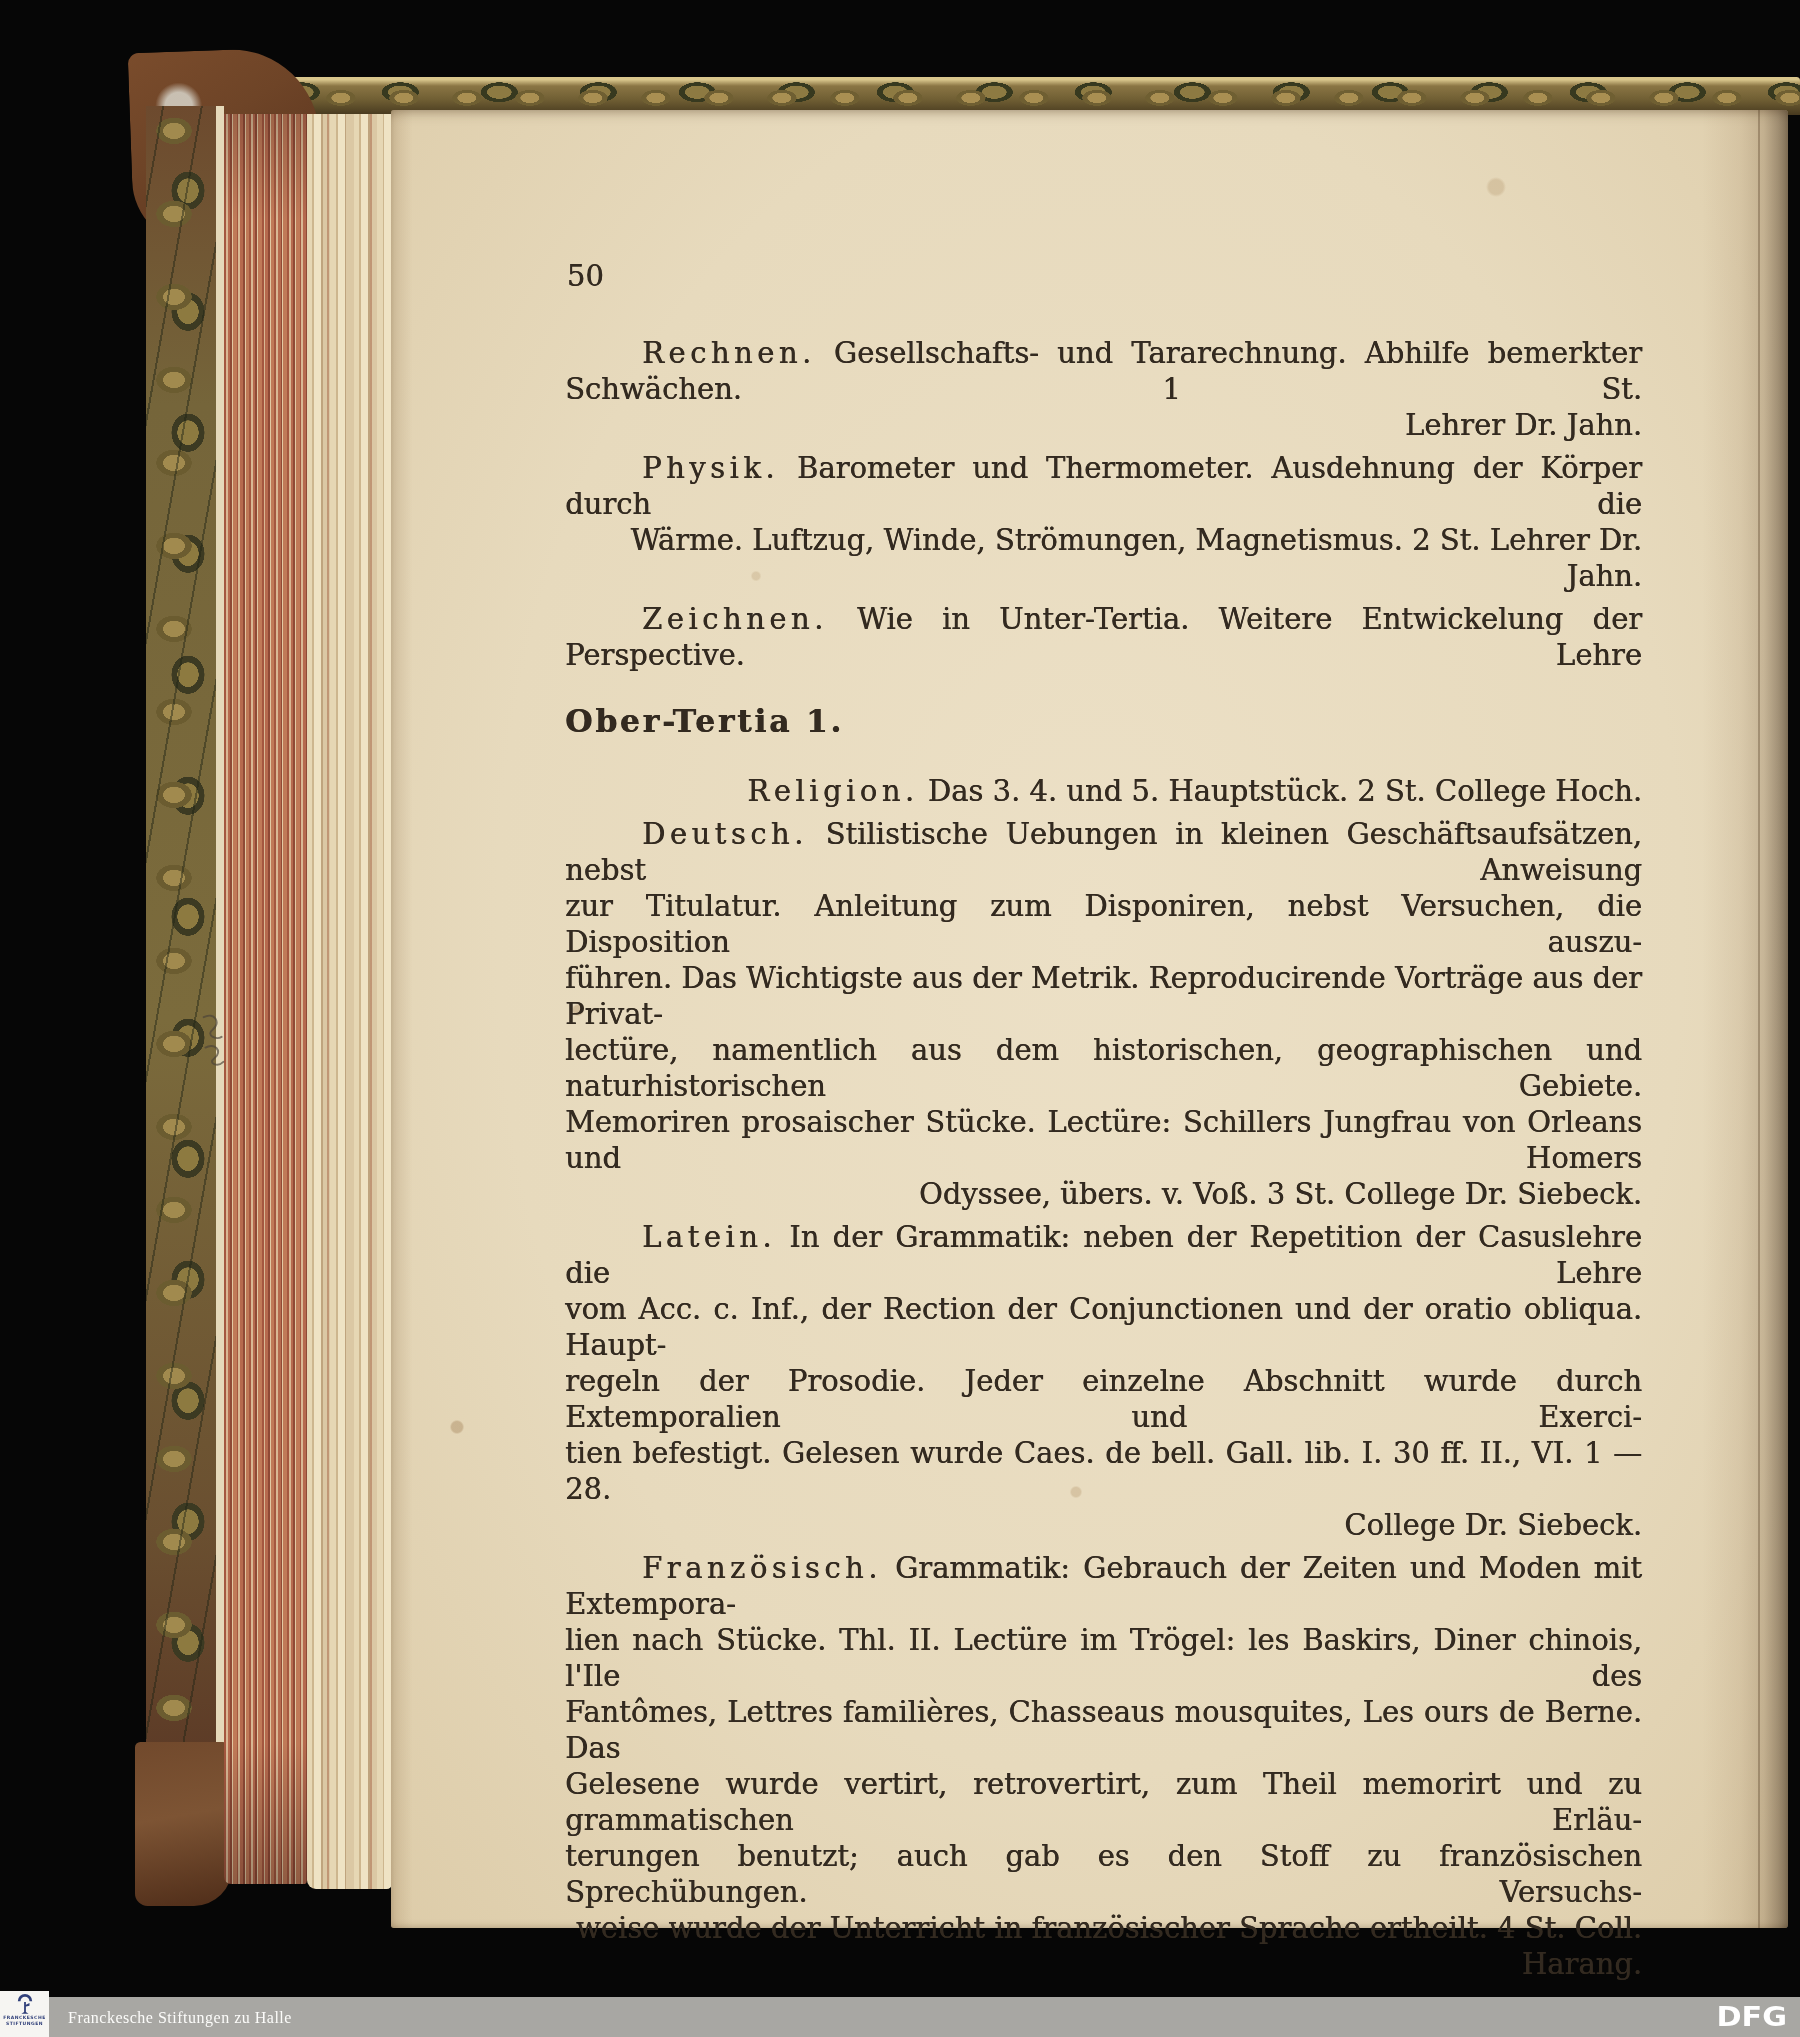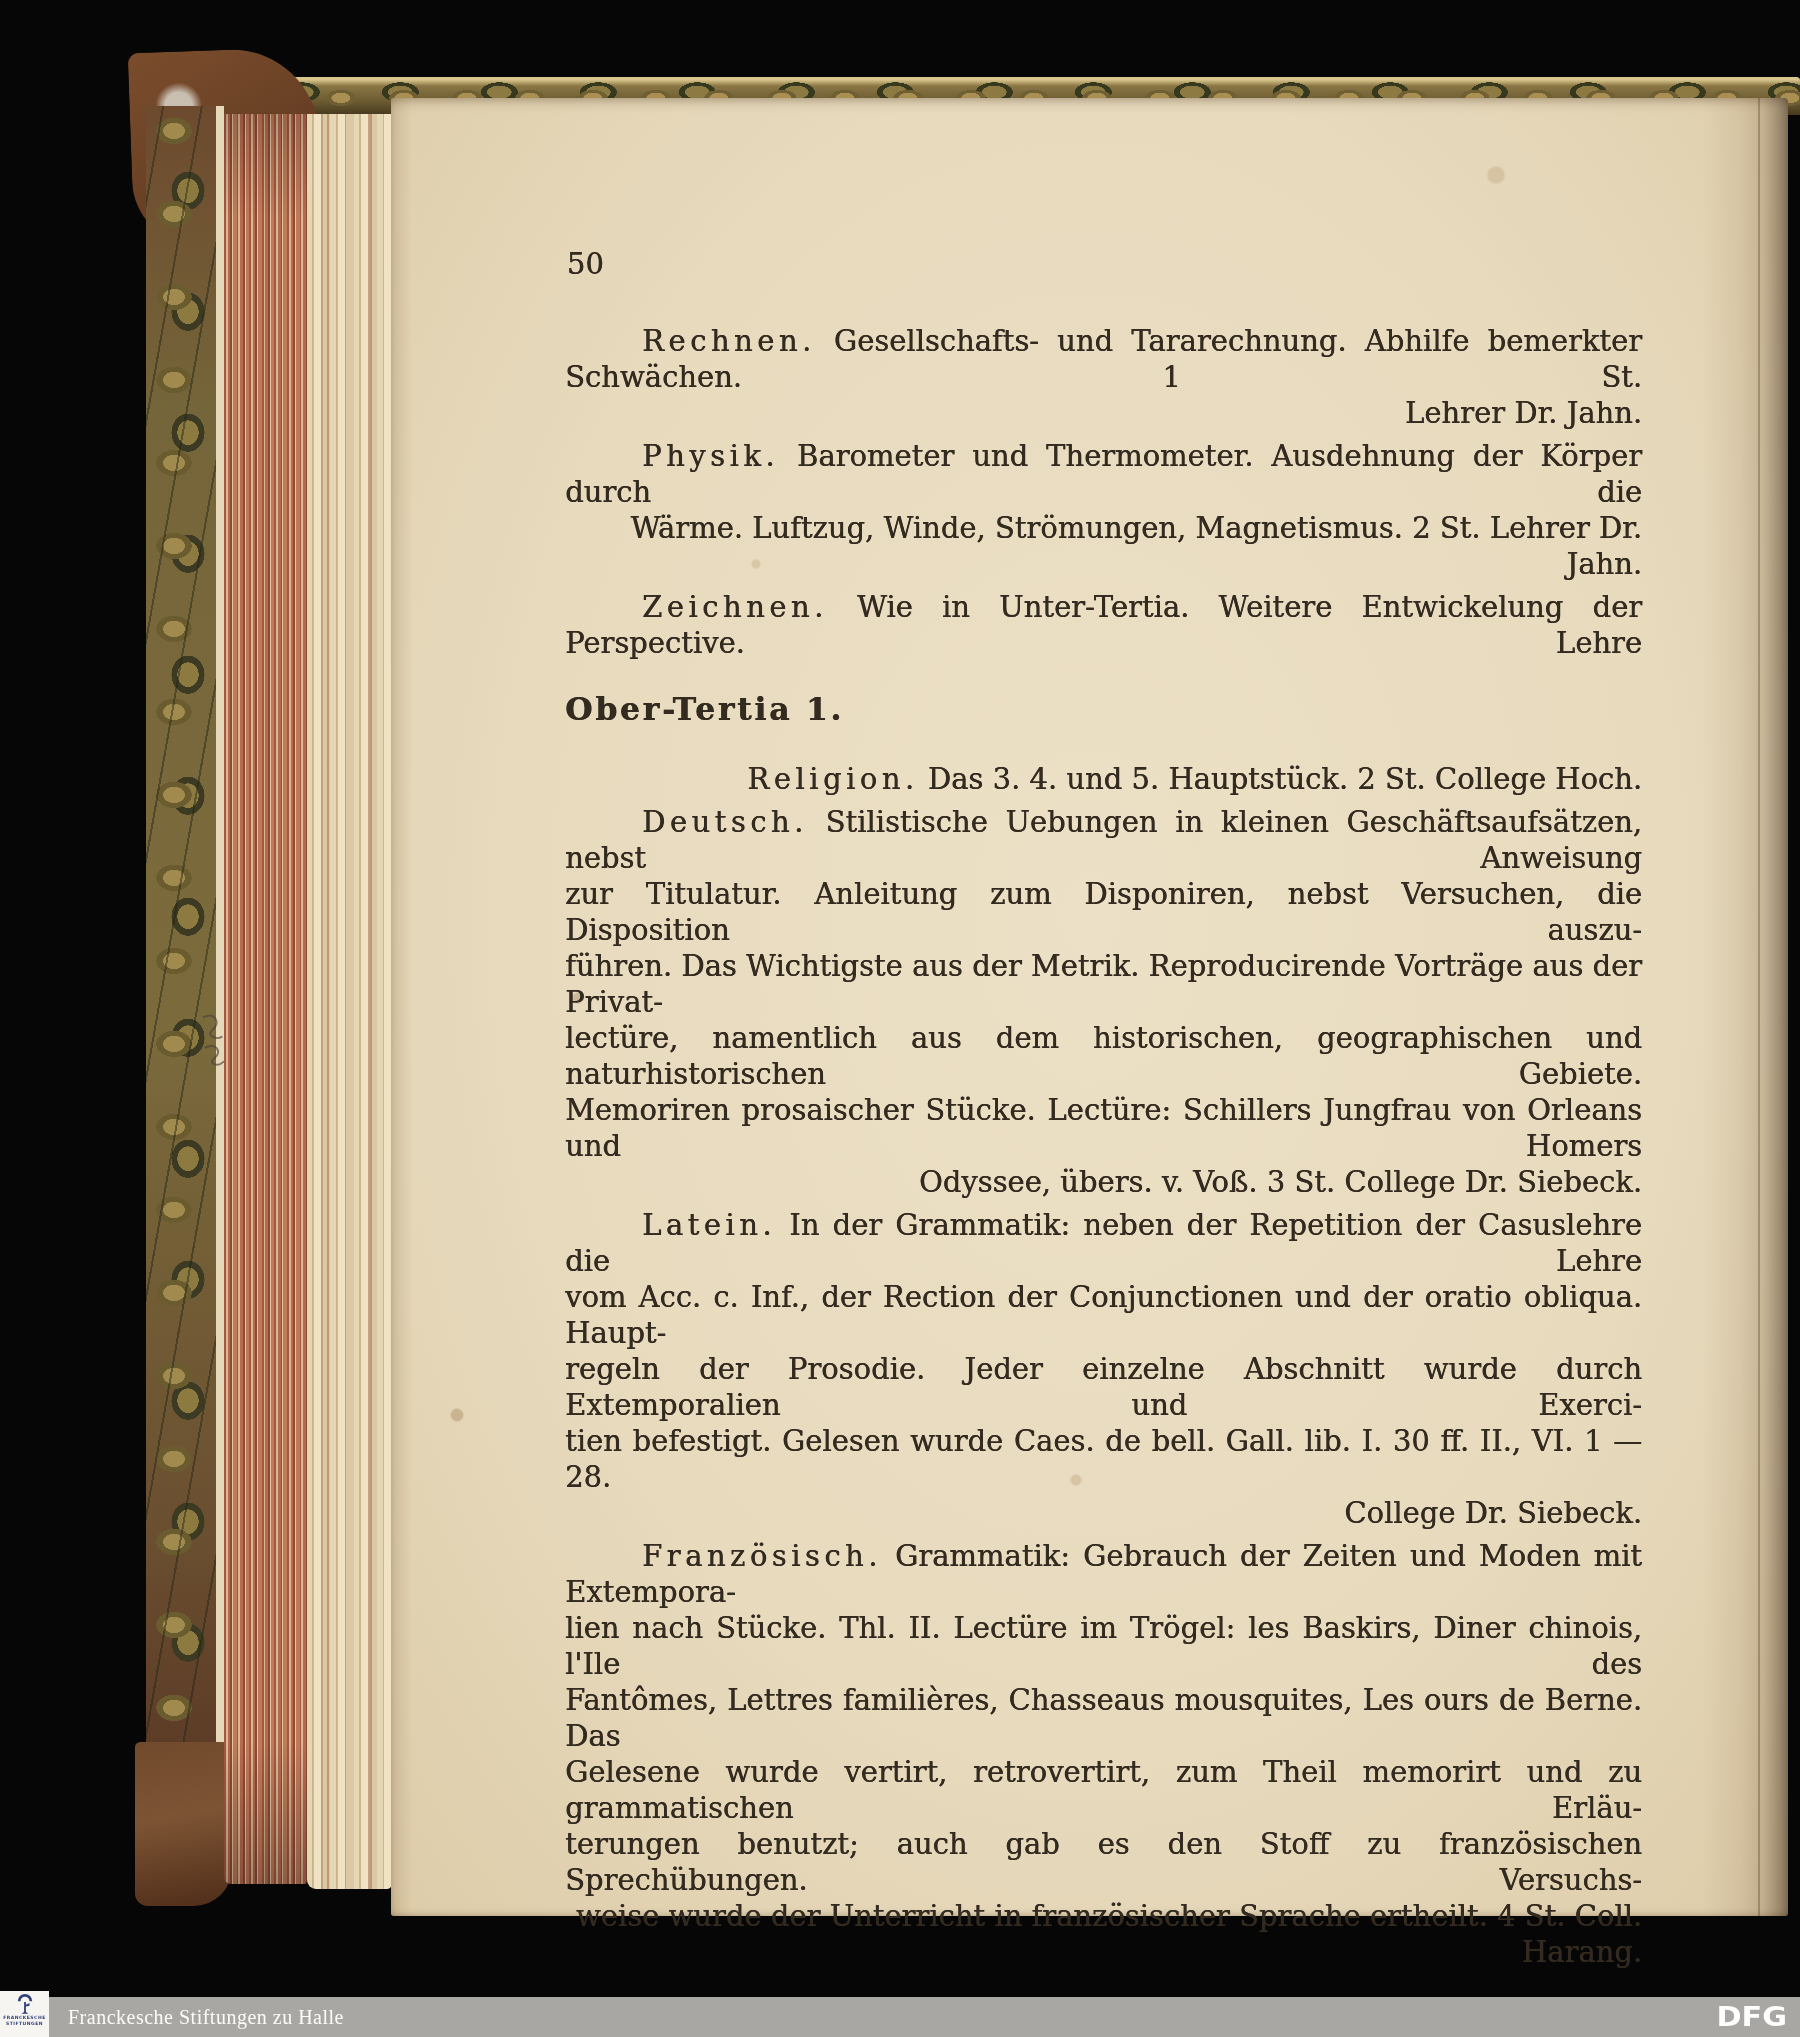--- a/index.html
+++ b/index.html
@@ -54,21 +54,21 @@
   .edge-pale{
     position:absolute;left:307px;top:114px;width:85px;height:1775px;
     background-image:
       repeating-linear-gradient(90deg, transparent 0 20px, rgba(160,90,60,.45) 20px 21.6px, transparent 21.6px 43px),
       repeating-linear-gradient(90deg,#e6d7b4 0 5.4px,#cdb68e 5.4px 7.2px,#efe3c4 7.2px 14.4px,#bfa47e 14.4px 16px,#dbc8a4 16px 23.4px);
     border-radius:0 0 5.4px 9px;
   }
   .pencil-mark{position:absolute;left:198px;top:1010px;width:31px;height:59px;opacity:.65;}
   
   .page{
-    position:absolute;left:391px;top:98px;width:1397px;height:1818px;
+    position:absolute;left:391px;top:110px;width:1397px;height:1818px;
     background-image:
       radial-gradient(circle at 187px 900px, rgba(140,100,55,.28) 0 4.5px, rgba(140,100,55,0) 6.3px),
       radial-gradient(circle at 66px 1317px, rgba(140,100,55,.30) 0 5.4px, rgba(140,100,55,0) 7.2px),
       radial-gradient(circle at 685px 1382px, rgba(150,110,60,.22) 0 4.5px, rgba(150,110,60,0) 6.3px),
       radial-gradient(circle at 1105px 77px, rgba(150,110,60,.20) 0 7.2px, rgba(150,110,60,0) 10px),
       radial-gradient(circle at 365px 466px, rgba(150,110,60,.18) 0 3.6px, rgba(150,110,60,0) 5.4px),
       linear-gradient(90deg, rgba(130,95,55,.20) 0, rgba(130,95,55,0) 21.6px),
       radial-gradient(ellipse at 50% 45%, #ece0c6 0%, #e7dabd 60%, #ddcca9 100%);
     box-shadow:inset 0 7.2px 12.6px -7.2px rgba(70,45,20,.55), inset 0 -5.4px 9px -6.3px rgba(70,45,20,.45);
     border-radius:2.7px 3.6px 3.6px 2.7px;
@@ -102,21 +102,21 @@
     text-shadow:0.5px 0 0 currentColor;
   }
   
   .footer-bar{
     position:absolute;left:0;bottom:0;width:1800px;height:41px;
     background:#a8a7a3;
   }
   .footer-title{
     position:absolute;left:68px;top:50%;transform:translateY(-52%);
     color:#fcfcfa;font-family:"Liberation Serif","DejaVu Serif",serif;
-    font-size:20px;letter-spacing:0.5px;white-space:nowrap;
+    font-size:16px;letter-spacing:0.5px;white-space:nowrap;
   }
   .logo-box{
     position:absolute;left:0;bottom:0;width:49px;height:47px;
     background:#f6f5f2;
     display:flex;flex-direction:column;align-items:center;justify-content:flex-start;
     padding-top:2.7px;box-sizing:border-box;
   }
   .logo-caption{color:#31407a;font-family:"DejaVu Sans","Liberation Sans",sans-serif;
     font-size:4.5px;line-height:5.4px;letter-spacing:0.5px;font-weight:bold;text-align:center;}
   .dfg{

